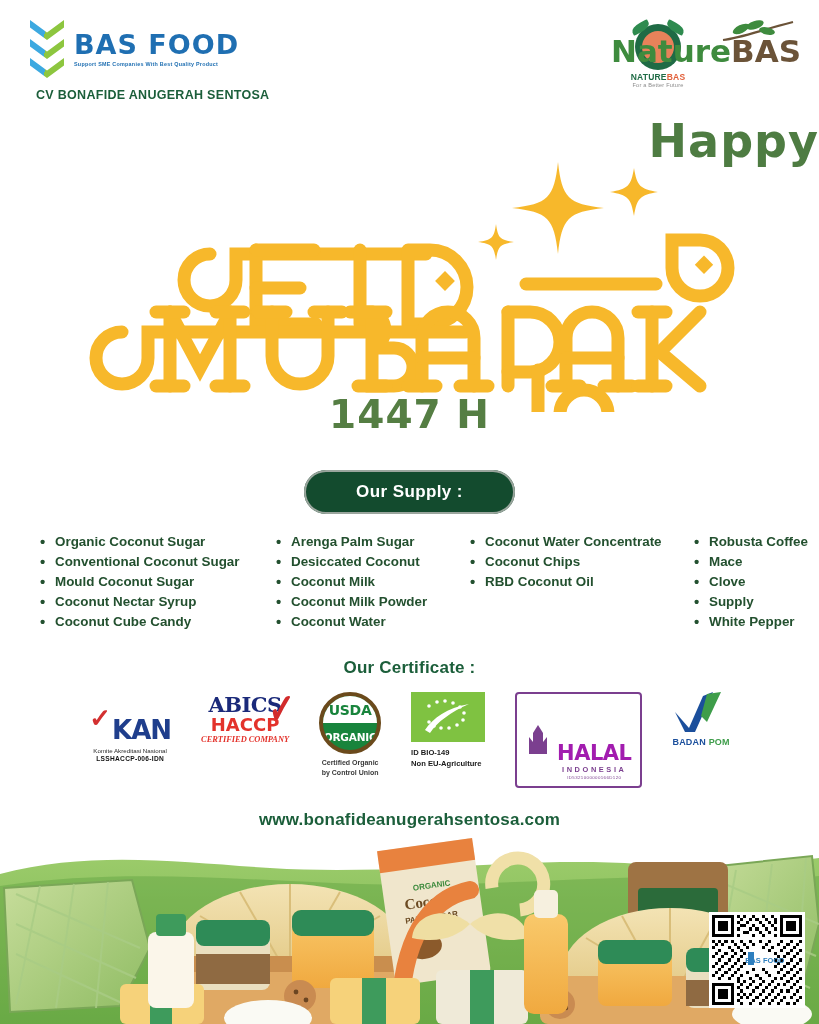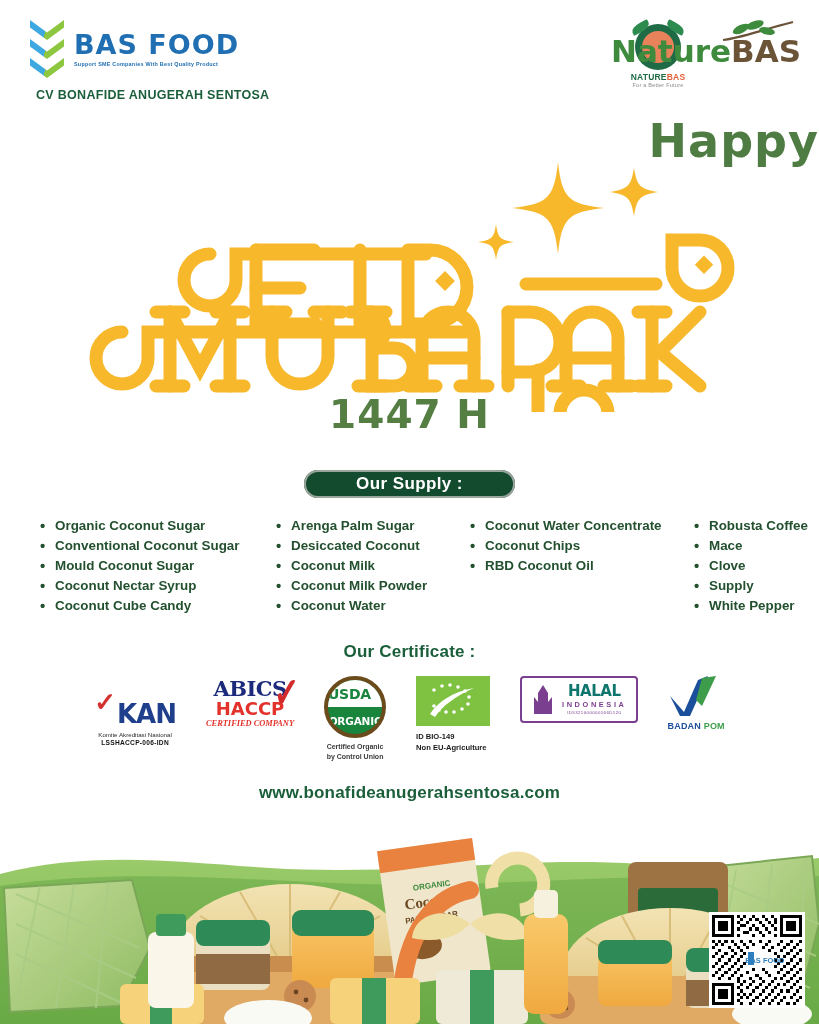--- a/index.html
+++ b/index.html
@@ -95,21 +95,21 @@
     font-family:"Liberation Serif", serif; font-weight:bold;
     font-size:16.5px; line-height:1.75; color:#1a1a1a;
   }
 
   
   .supply-wrap { margin-top: 28px; }
   .supply-badge-row { display:flex; justify-content:center; }
   .supply-badge {
     position:relative; background:#134B2E; color:#fff;
     font-weight:bold; font-size:17px; letter-spacing:.4px;
-    padding:4px 52px; border-radius:22px;
+    padding:12px 52px; border-radius:22px;
     box-shadow: 0 0 0 2px #9aa59d inset;
   }
   .supply-badge::before, .supply-badge::after {
     content:""; position:absolute; top:50%; transform:translateY(-50%);
     width:18px; height:30px; border:2px solid #9aa59d; border-radius:50%;
     background:transparent; z-index:-1;
   }
   .supply-badge::before { left:-7px; }
   .supply-badge::after  { right:-7px; }
 
@@ -159,42 +159,42 @@
     transform:scaleX(.75);
   }
 
   .usda .badge {
     width:62px; height:62px; border-radius:50%;
     background:#18843C; border:4px solid #6B4A1C;
     margin:0 auto; position:relative; overflow:hidden;
   }
   .usda .top {
     position:absolute; left:0; right:0; top:0; height:50%;
-    background:#fff; display:flex; align-items:center; 
+    background:#fff; display:flex; align-items:center; justify-content:center;
   }
   .usda .top span { font-family:"DejaVu Sans", sans-serif; font-weight:bold; font-size:14px; color:#18843C; letter-spacing:-.3px;}
   .usda .bot {
     position:absolute; left:0; right:0; bottom:0; height:50%;
     display:flex; align-items:center; justify-content:center;
   }
   .usda .bot span { font-family:"DejaVu Sans", sans-serif; font-weight:bold; font-size:10.5px; color:#fff; letter-spacing:-.2px;}
   .usda .cap { font-size:7px; font-weight:bold; color:#3a3a3a; margin-top:4px; line-height:1.35; }
 
   .eu .leafbox {
     width:74px; height:50px; background:#7FC241; margin:0 auto;
     position:relative;
   }
   .eu .cap { font-size:7.6px; font-weight:bold; color:#1a1a1a; margin-top:5px; text-align:left; line-height:1.45; }
 
   .halal .box {
     border:2px solid #7B3F8F; border-radius:4px; padding:6px 9px;
     display:flex; align-items:center; gap:7px;
   }
   .halal .glyph { width:24px; height:30px; }
-  .halal .hl { font-family:"DejaVu Sans", sans-serif; font-weight:bold; font-size:15px; color:#0f766e; line-height:1; letter-spacing:-.5px; }
+  .halal .hl { font-family:"DejaVu Sans", sans-serif; font-weight:bold; font-size:21px; color:#a21caf; line-height:1; letter-spacing:-.5px;margin-top:43px; }
   .halal .hi { font-size:7.4px; font-weight:bold; color:#7B3F8F; letter-spacing:2.6px; line-height:1.5;}
   .halal .hn { font-size:4.4px; color:#7B3F8F; letter-spacing:.4px; }
 
   .pom .mark { width:56px; height:40px; margin:0 auto; }
   .pom .cap { margin-top:1px; font-size:9px; font-weight:bold; letter-spacing:.2px; }
   .pom .cap .b { color:#1B4F9C; }
   .pom .cap .g { color:#3E9D4A; }
 
   
   .site-url {

